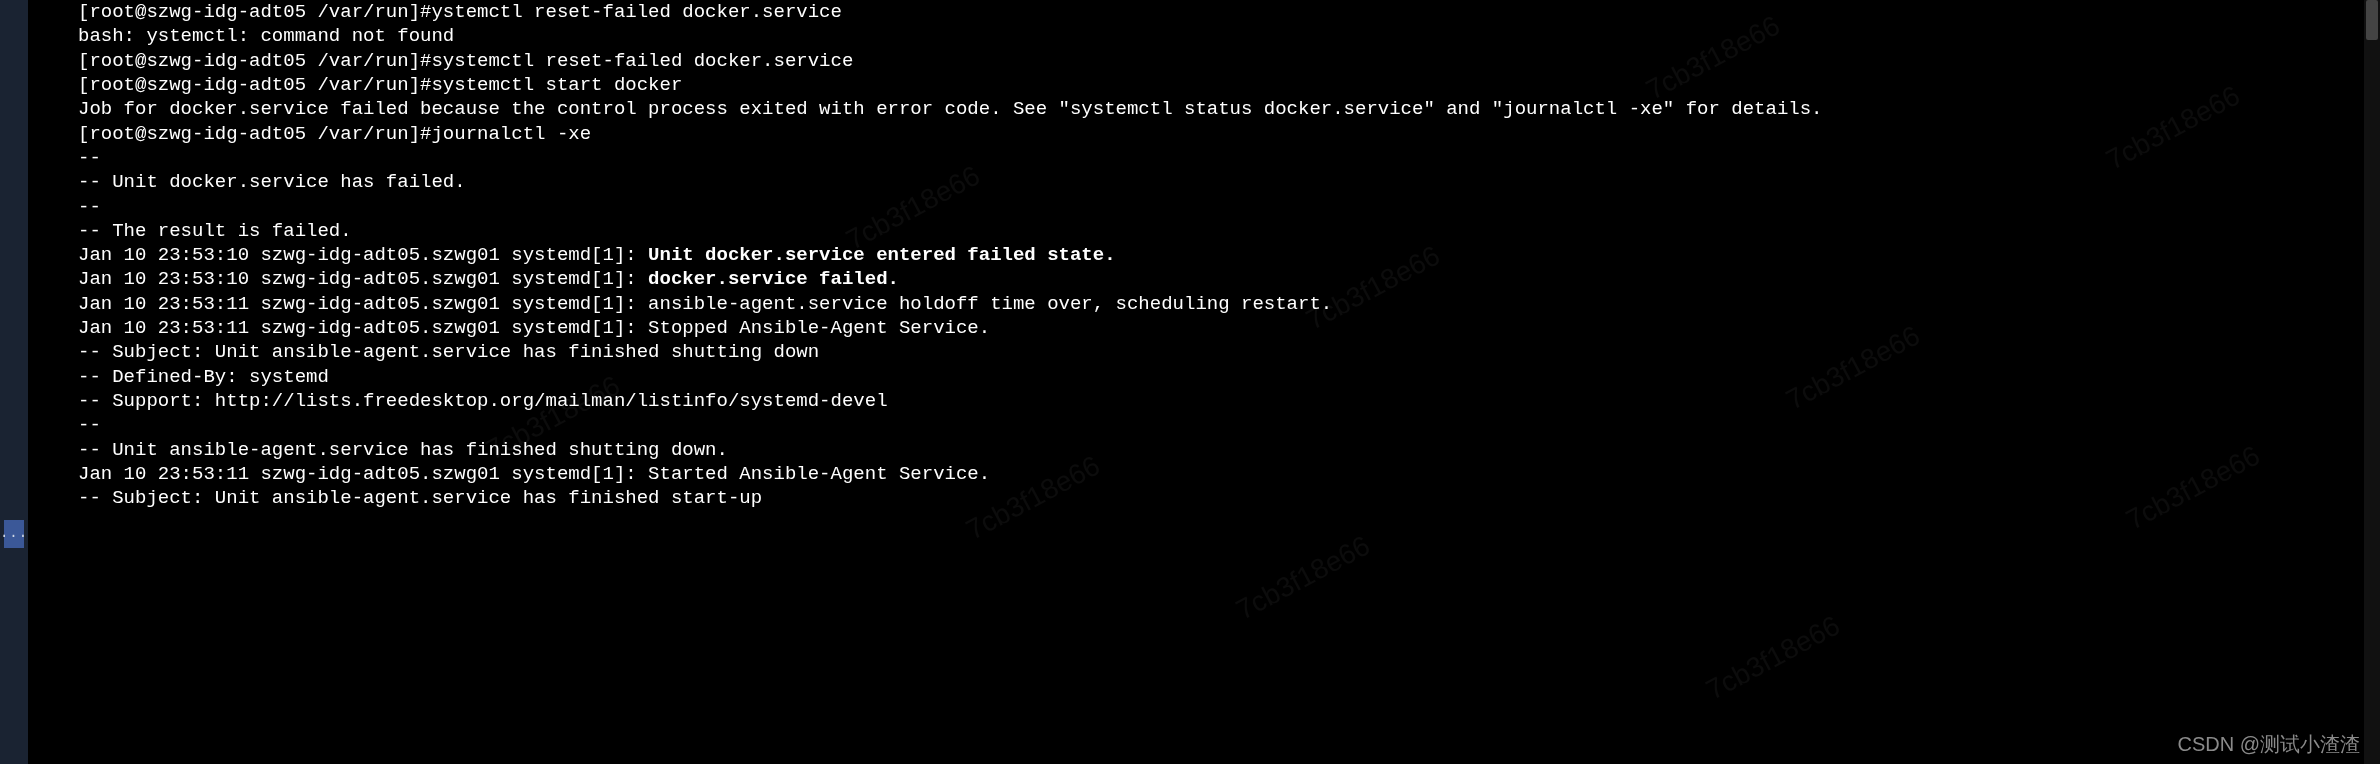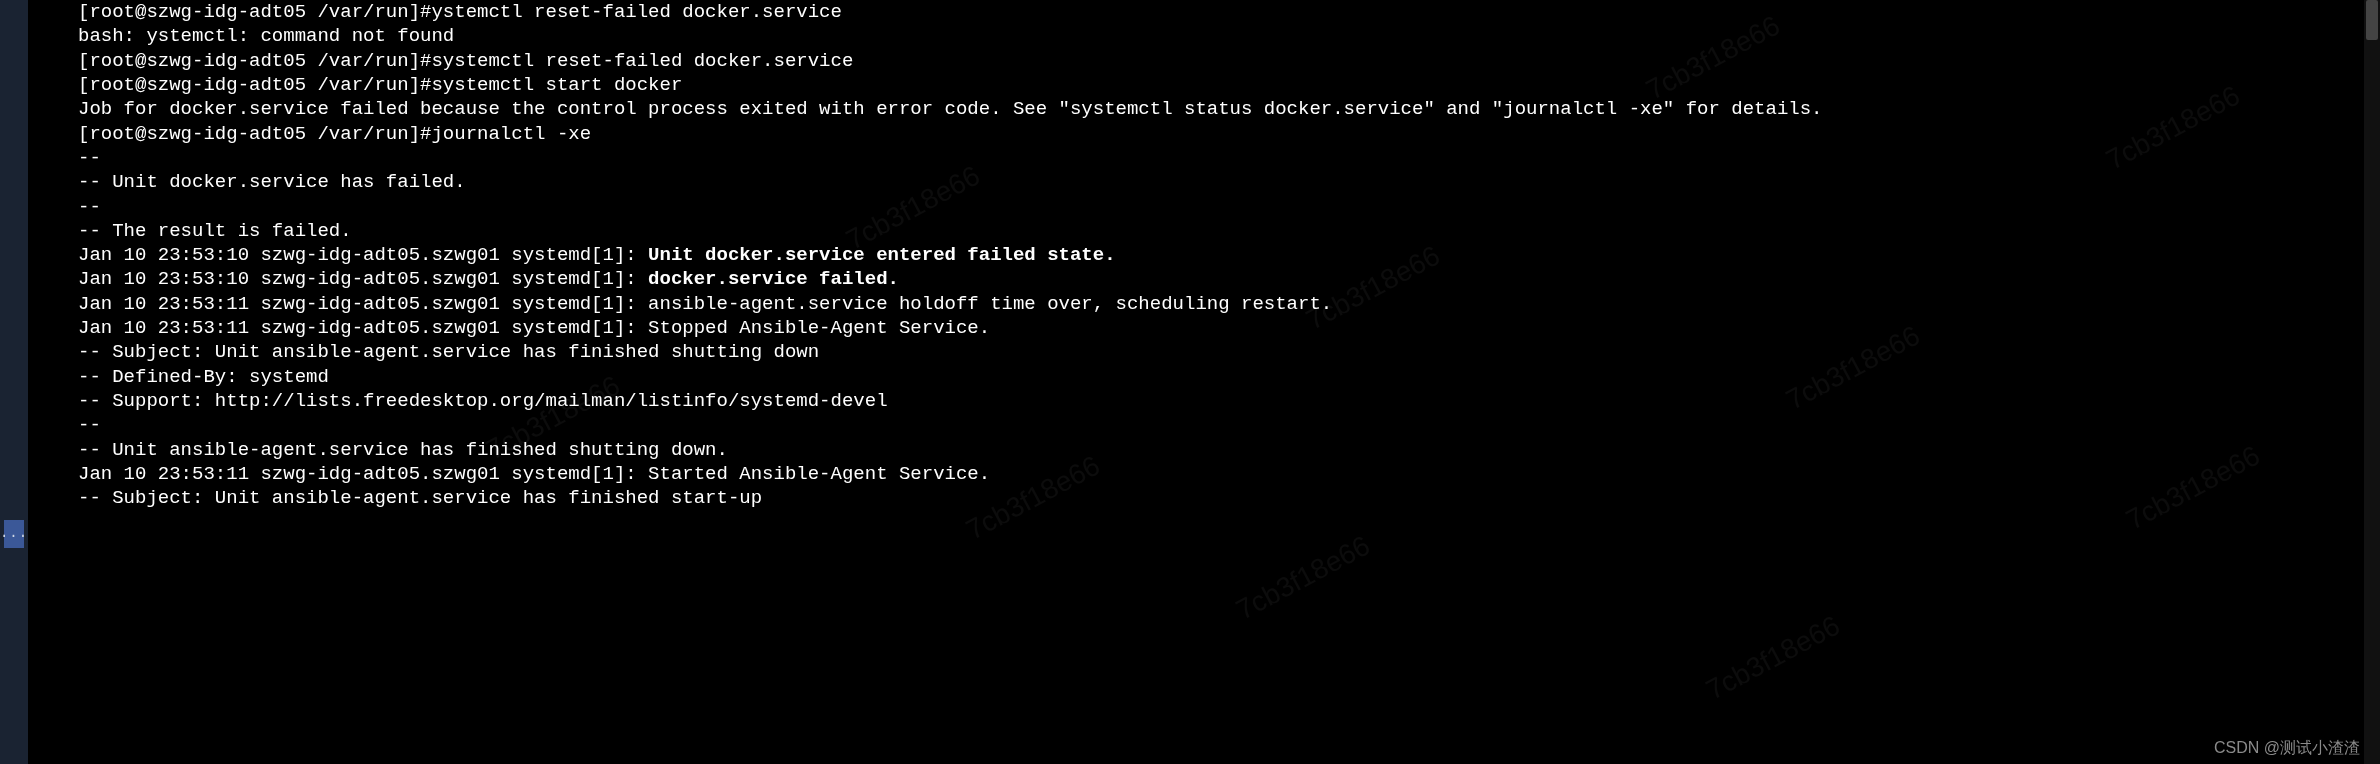--- a/index.html
+++ b/index.html
@@ -62,21 +62,21 @@
     font-family: sans-serif;
     font-size: 28px;
     transform: rotate(-28deg);
     pointer-events: none;
     font-weight: 400;
   }
   .credit {
     position: absolute;
     right: 20px; bottom: 6px;
     font-family: sans-serif;
-    font-size: 16px;
+    font-size: 20px;
     color: #8a8a8a;
   }
 </style>
 </head>
 <body>
 
 <div class="sidebar">
   <div class="sidebar-dots">...</div>
 </div>
 

